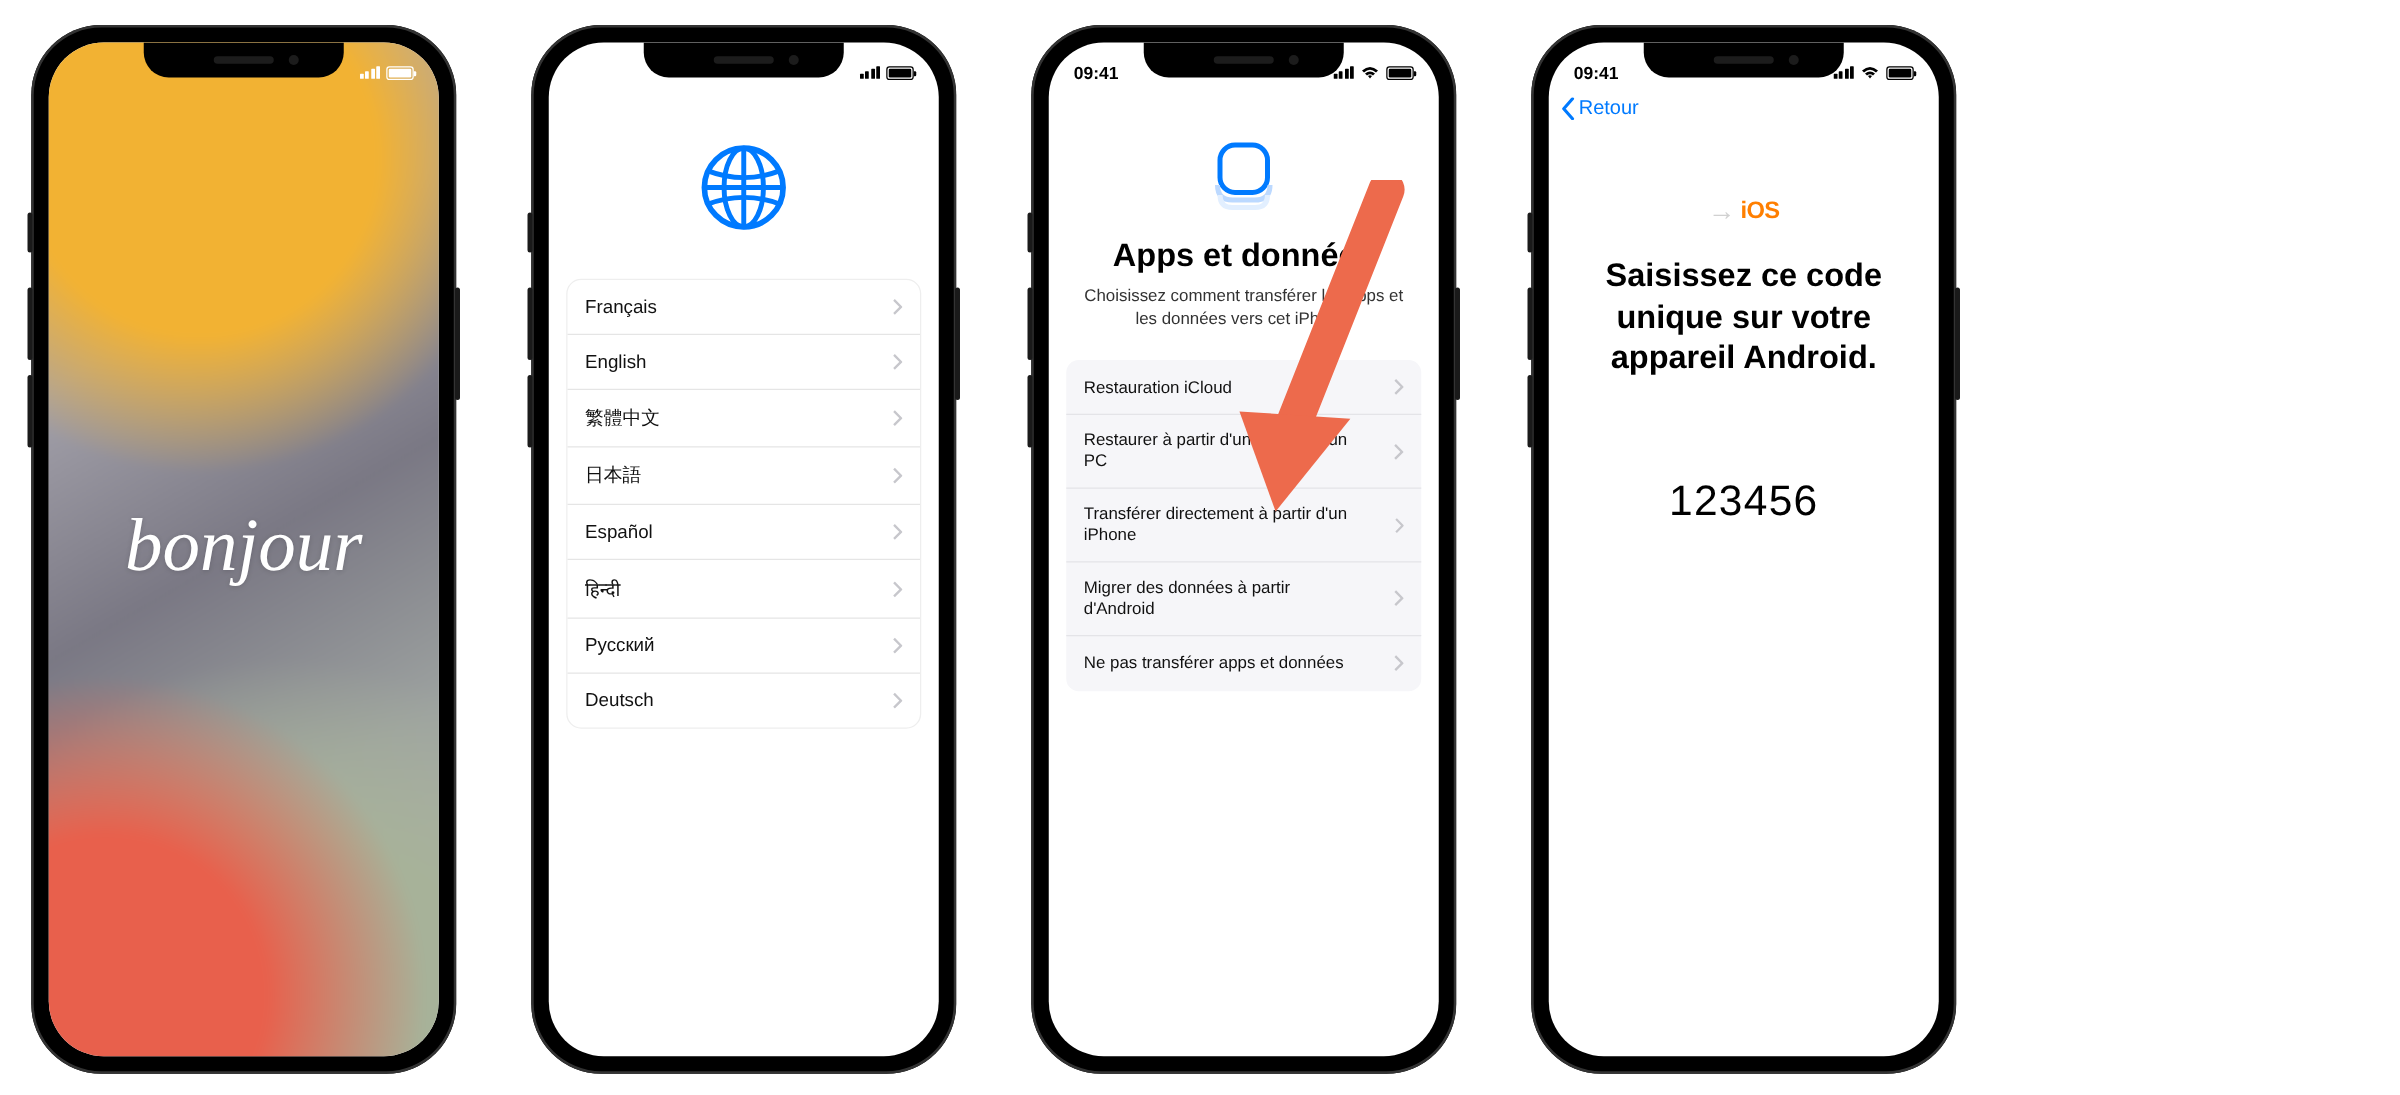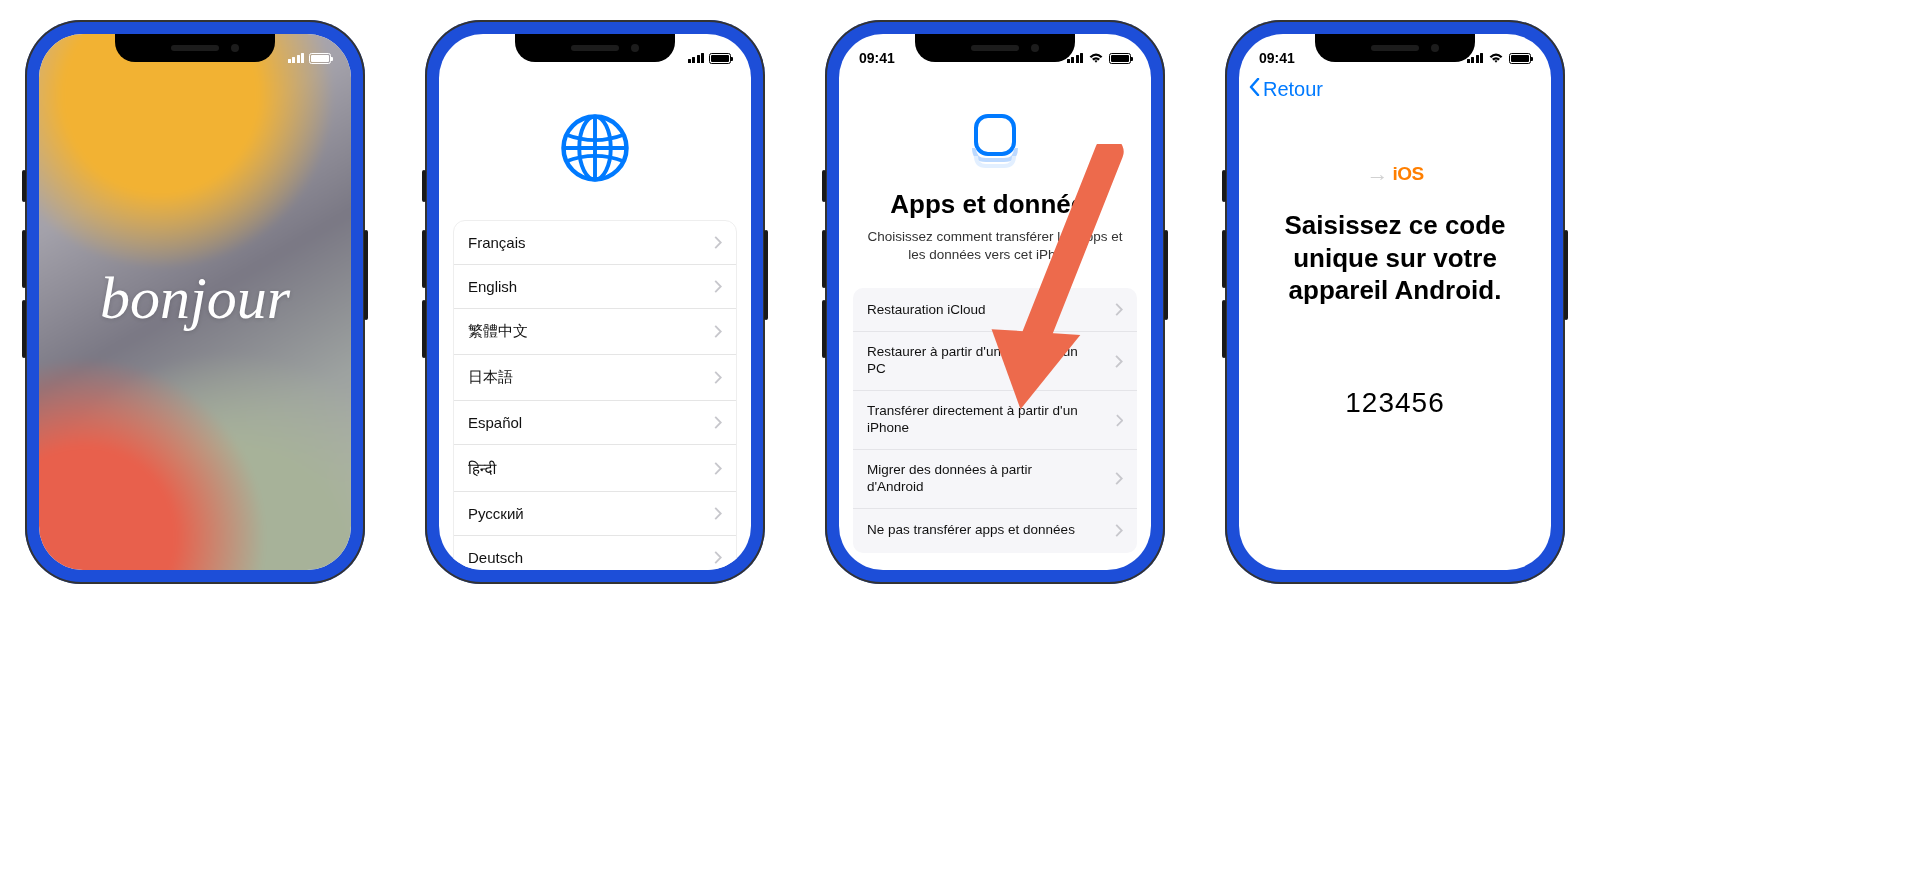--- a/index.html
+++ b/index.html
@@ -9,23 +9,23 @@
       width: 1920px;
       height: 876px;
       display: flex;
       gap: 60px;
       padding: 20px 25px;
     }
 
     .phone {
       position: relative;
       width: 340px;
-      height: 564px;
+      height: 839px;
       border-radius: 56px;
-      background: #1d4ed8;
+      background: #000000;
       padding: 14px;
       box-shadow: inset 0 0 0 2px #333;
     }
     .phone-side-btn-left1 {
       position: absolute; left: -3px; top: 150px; width: 4px; height: 32px;
       background: #1a1a1a; border-radius: 3px;
     }
     .phone-side-btn-left2 {
       position: absolute; left: -3px; top: 210px; width: 4px; height: 58px;
       background: #1a1a1a; border-radius: 3px;
@@ -207,23 +207,23 @@
     
     .sc4 {
       padding-top: 40px;
       display: flex;
       flex-direction: column;
       height: 100%;
       position: relative;
     }
     .back-link {
       display: flex;
-      align-items: flex-start;
+      align-items: flex-end;
       color: #007aff;
-      font-size: 20px;
+      font-size: 16px;
       padding: 4px 10px;
       gap: 3px;
     }
     .move-ios {
       display: flex;
       align-items: center;
       justify-content: center;
       margin-top: 56px;
       gap: 4px;
     }
@@ -232,21 +232,21 @@
     .sc4-title {
       font-size: 26px;
       font-weight: 700;
       color: #000;
       text-align: center;
       line-height: 1.25;
       padding: 0 24px;
       margin-top: 22px;
     }
     .code {
-      font-size: 28px;
+      font-size: 34px;
       font-weight: 400;
       text-align: center;
       margin-top: 80px;
       letter-spacing: 1px;
       color: #000;
     }
 
     
     .signal-bars { display: flex; gap: 1.5px; align-items: flex-end; }
     .signal-bars span { width: 3px; background: currentColor; border-radius: 0.5px; }

